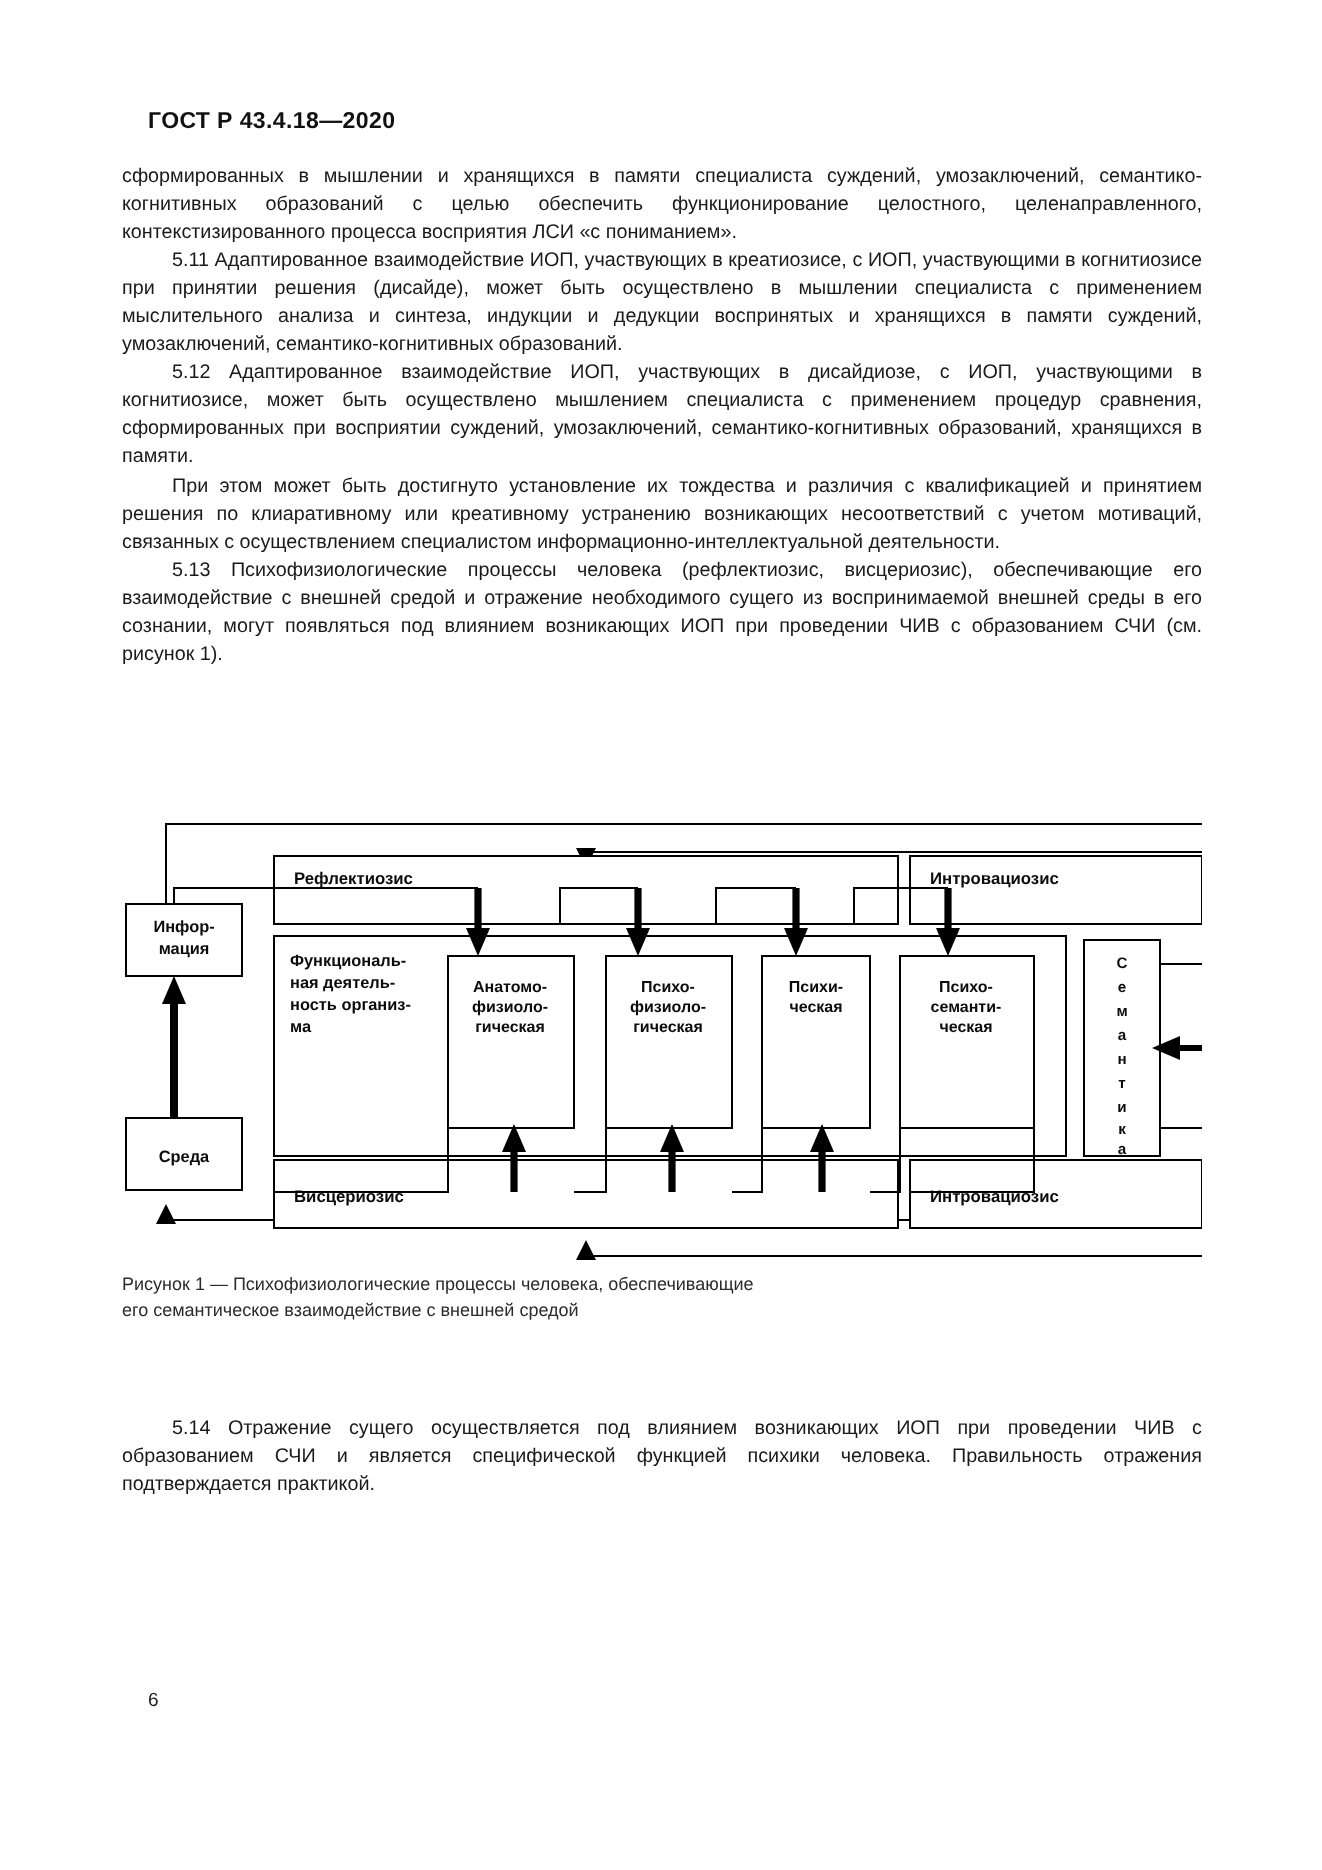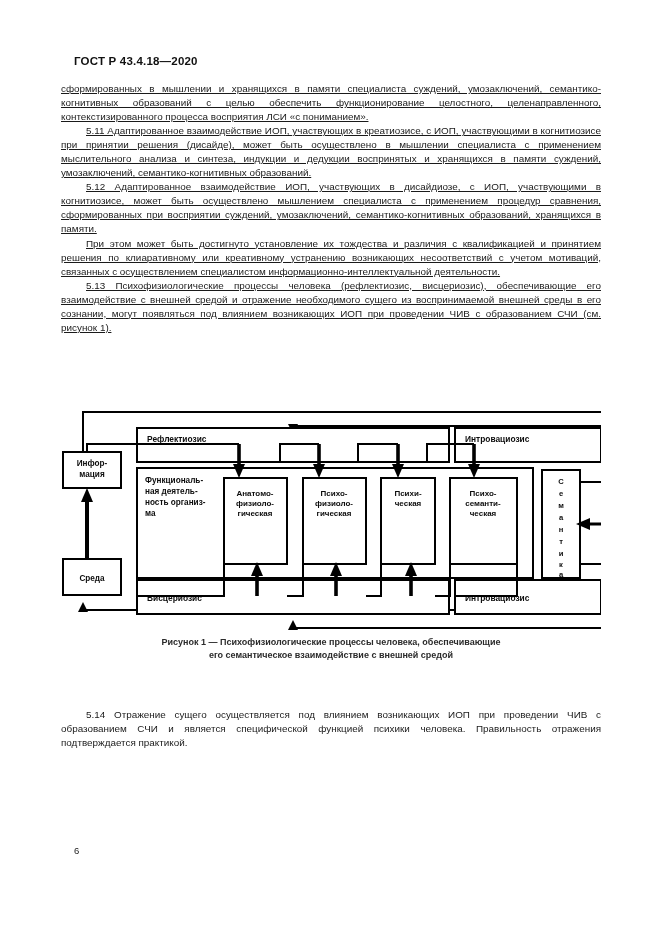--- a/index.html
+++ b/index.html
@@ -37,21 +37,20 @@
 
   .body-text {
     position: absolute;
     left: 61px;
     top: 82px;
     width: 540px;
     font-size: 9.9px;
     line-height: 14.05px;
     text-align: justify;
     color: #1a1a1a;
-    text-decoration: underline;
   }
   .body-text p {
     margin: 0;
     text-indent: 0;
   }
   .body-text p.ind {
     text-indent: 25px;
   }
 
   
@@ -67,25 +66,23 @@
     left: 0;
     top: 0;
     width: 540px;
     height: 232px;
   }
   .fig-caption {
     position: absolute;
     left: 0;
     top: 232px;
     width: 540px;
-    text-align: center;
     font-size: 9px;
     line-height: 13px;
     color: #2b2b2b;
-    font-weight: bold;
   }
 
   .tail-text {
     position: absolute;
     left: 61px;
     top: 684px;
     width: 540px;
     font-size: 9.9px;
     line-height: 14.05px;
     text-align: justify;

